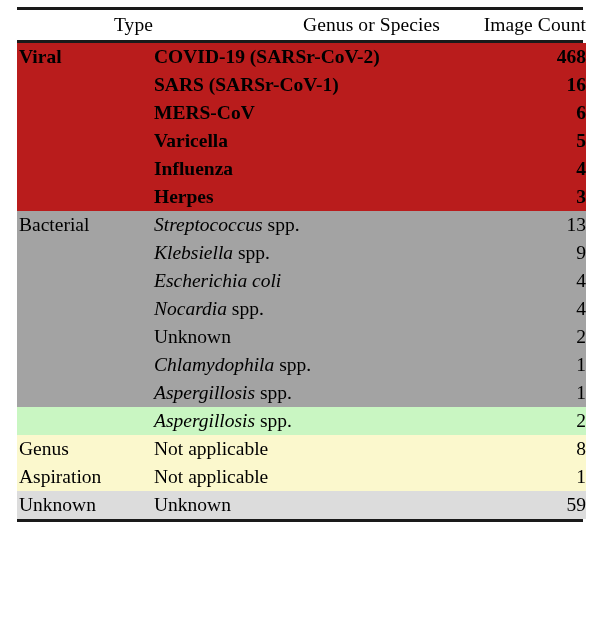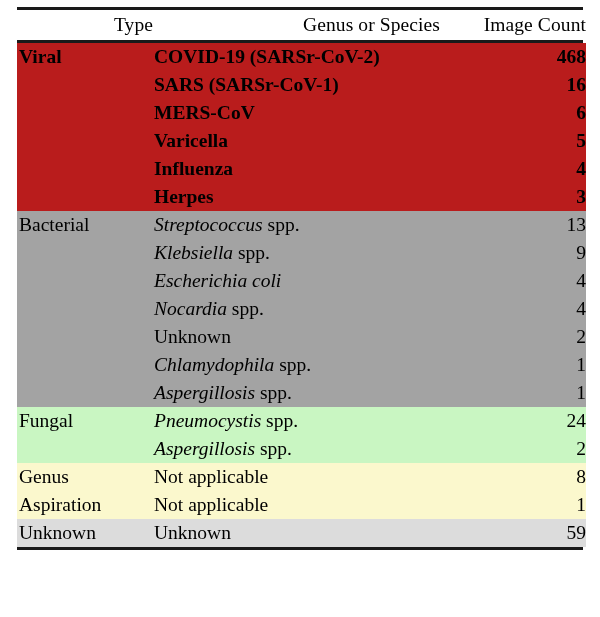--- a/index.html
+++ b/index.html
@@ -168,25 +168,20 @@
         <tr class="band-bacterial">
           <td class="c-type"></td>
           <td class="c-genus"><span class="genus-italic">Chlamydophila</span><span class="suffix"> spp.</span></td>
           <td class="c-count">1</td>
         </tr>
         <tr class="band-bacterial">
           <td class="c-type"></td>
           <td class="c-genus"><span class="genus-italic">Aspergillosis</span><span class="suffix"> spp.</span></td>
           <td class="c-count">1</td>
         </tr>
-        <tr class="band-fungal first-of-band">
-          <td class="c-type">Fungal</td>
-          <td class="c-genus"><span class="genus-italic">Pneumocystis</span><span class="suffix"> spp.</span></td>
-          <td class="c-count">24</td>
-        </tr>
         <tr class="band-fungal">
           <td class="c-type"></td>
           <td class="c-genus"><span class="genus-italic">Aspergillosis</span><span class="suffix"> spp.</span></td>
           <td class="c-count">2</td>
         </tr>
         <tr class="band-lipoid first-of-band">
           <td class="c-type">Genus</td>
           <td class="c-genus"><span class="genus-italic"></span><span class="suffix">Not applicable</span></td>
           <td class="c-count">8</td>
         </tr>

